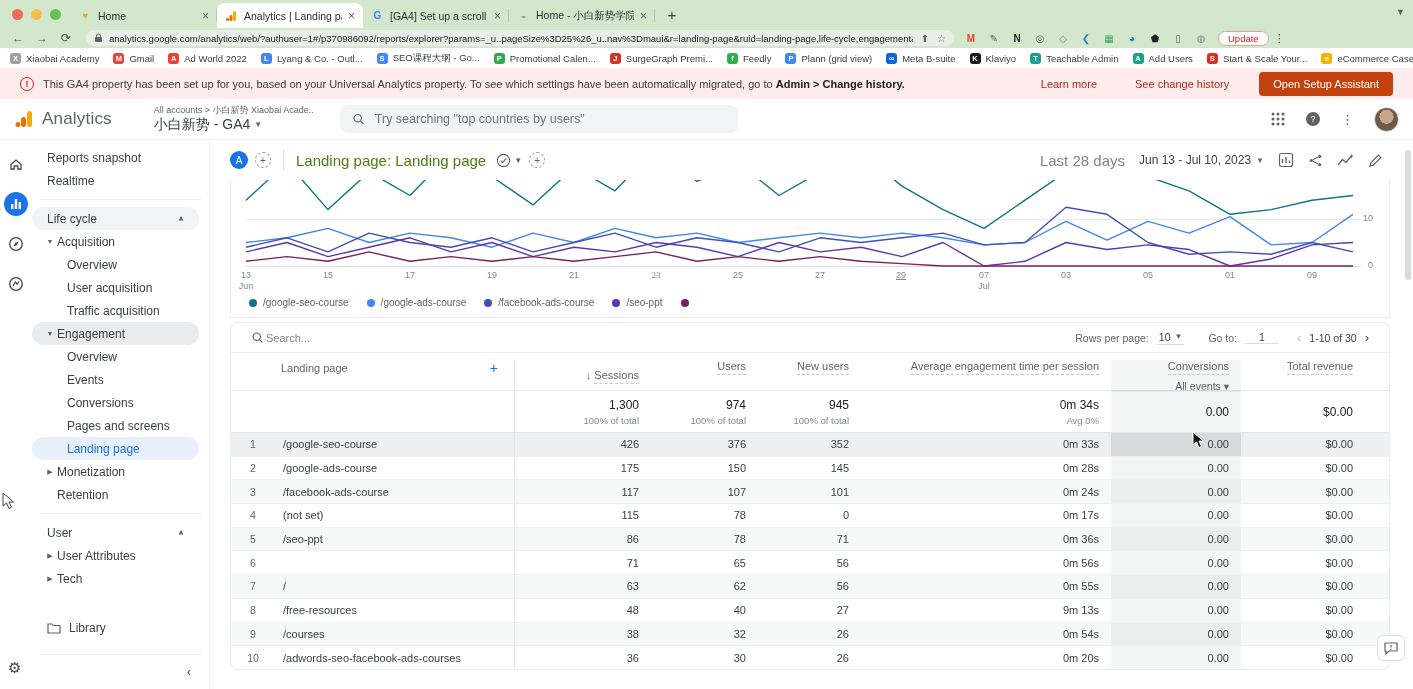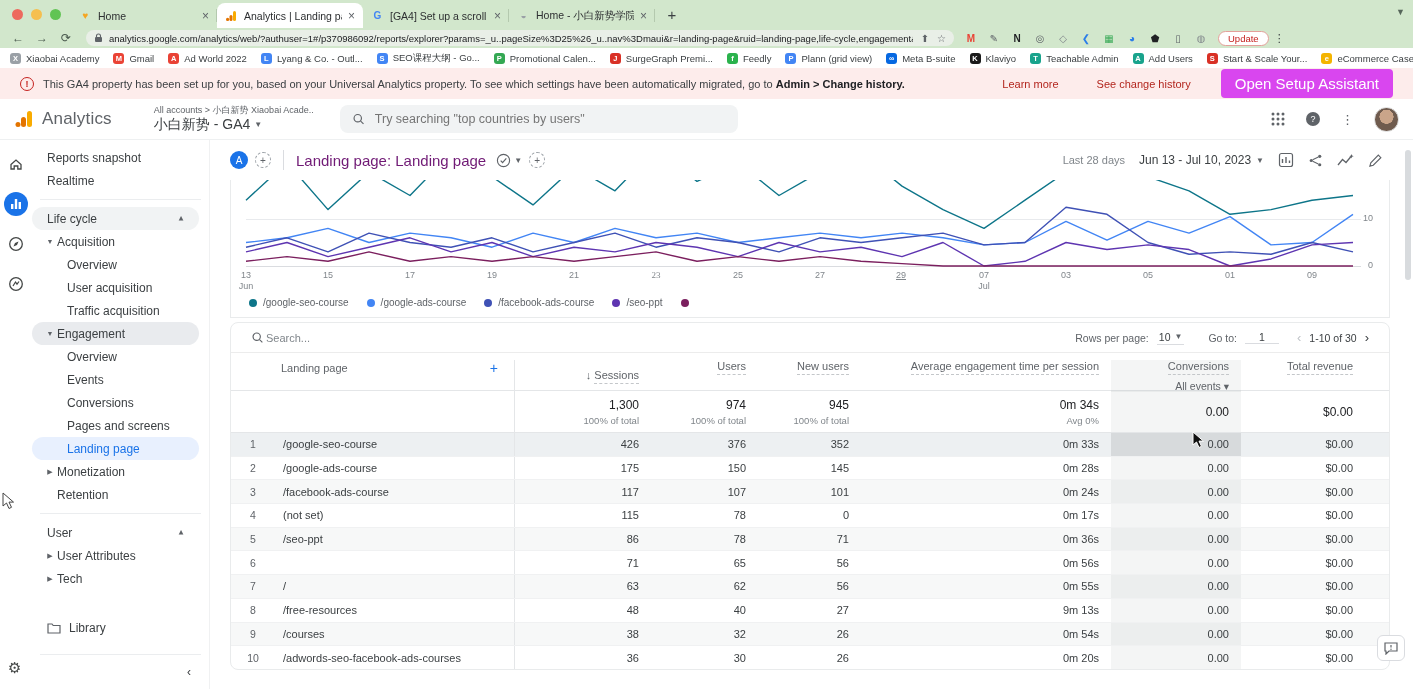--- a/index.html
+++ b/index.html
@@ -32,21 +32,21 @@
 
   .bookmarksbar { position:absolute; top:48px; left:0; right:0; height:20px; background:#fff; display:flex; align-items:center; padding:0 10px; gap:14px; overflow:hidden; }
   .bm { display:flex; align-items:center; gap:5px; font-size:9.5px; color:#3c4043; white-space:nowrap; flex:none; }
   .fav { width:11px; height:11px; border-radius:3px; color:#fff; font-size:7.5px; line-height:11px; text-align:center; font-weight:bold; flex:none; }
 
   
   .banner { position:absolute; top:68px; left:0; right:0; height:31px; background:#fdeceb; display:flex; align-items:center; padding:0 20px; font-size:11px; color:#3c4043; }
   .warn-ic { width:14px; height:14px; border:1.4px solid #c5221f; border-radius:50%; color:#c5221f; font-size:9px; font-weight:bold; text-align:center; line-height:12px; margin-right:9px; flex:none; }
   .banner b { color:#202124; }
   .banner-link { color:#b3261e; font-size:11px; margin-left:38px; white-space:nowrap; }
-  .banner-cta { margin-left:30px; background:#d946ef; color:#fff; border:none; border-radius:4px; font-size:15px; padding:6px 14px; white-space:nowrap; font-family:inherit; }
+  .banner-cta { margin-left:30px; background:#c2410c; color:#fff; border:none; border-radius:4px; font-size:11px; padding:6px 14px; white-space:nowrap; font-family:inherit; }
 
   
   .gaheader { position:absolute; top:99px; left:0; right:0; height:41px; background:#fff; display:flex; align-items:center; padding:0 14px; border-bottom:1px solid #eef0f1; }
   .ga-logo { display:flex; align-items:flex-end; gap:2px; margin-right:8px; }
   .ga-brand { font-size:17px; color:#5f6368; letter-spacing:.2px; }
   .crumbs { margin-left:42px; line-height:1.25; }
   .crumb-top { font-size:9px; color:#5f6368; }
   .crumb-prop { font-size:14px; color:#3c4043; display:flex; align-items:center; gap:4px; }
   .caret { font-size:8px; color:#5f6368; }
   .ga-search { margin-left:26px; width:398px; height:28px; background:#f1f3f4; border-radius:8px; display:flex; align-items:center; padding:0 12px; gap:10px; }
@@ -74,24 +74,24 @@
   .lib-item { height:24px; display:flex; align-items:center; gap:8px; padding-left:15px; margin-bottom:14px; color:#3c4043; }
   .nav-bottom .sep { height:1px; background:#ebedef; margin:0 8px 10px; }
   .collapse { text-align:right; padding-right:18px; color:#3c4043; font-size:12px; }
 
   
   .content { position:absolute; top:140px; left:210px; right:0; bottom:0; background:#fff; }
   .report-hdr { height:40px; display:flex; align-items:center; padding:0 30px 0 20px; }
   .a-badge { width:18px; height:18px; border-radius:50%; background:#1a73e8; color:#fff; font-size:10px; display:flex; align-items:center; justify-content:center; flex:none; }
   .dash-add { width:16px; height:16px; border-radius:50%; border:1px dashed #9aa0a6; color:#5f6368; font-size:10px; display:flex; align-items:center; justify-content:center; margin-left:7px; flex:none; }
   .vsep { width:1px; height:20px; background:#dadce0; margin:0 12px; }
-  .rpt-title { font-size:15px; color:#701a75; }
+  .rpt-title { font-size:15px; color:#4d7c0f; }
   .chk-chip { display:flex; align-items:center; gap:3px; margin-left:10px; color:#5f6368; }
   .rpt-right { margin-left:auto; display:flex; align-items:center; gap:14px; }
-  .preset { font-size:11px; color:#80868b; }
+  .preset { font-size:15px; color:#80868b; }
   .daterange { font-size:12px; color:#3c4043; display:flex; align-items:center; gap:5px; }
   .ricon { color:#5f6368; display:flex; }
 
   .chart-card { position:absolute; top:40px; left:20px; width:1160px; height:138px; border-left:1px solid #e9ebec; border-right:1px solid #e9ebec; border-bottom:1px solid #e9ebec; overflow:hidden; background:#fff; }
   .ylab { position:absolute; right:16px; font-size:9px; color:#80868b; }
   .xticks { position:absolute; top:90px; left:0; right:0; height:24px; }
   .xtick { position:absolute; width:40px; text-align:center; font-size:9px; color:#80868b; line-height:1.25; }
   .legend { position:absolute; top:117px; left:18px; display:flex; gap:18px; align-items:center; }
   .leg { display:flex; align-items:center; gap:6px; font-size:10px; color:#5f6368; }
   .dot { width:8px; height:8px; border-radius:50%; flex:none; }

